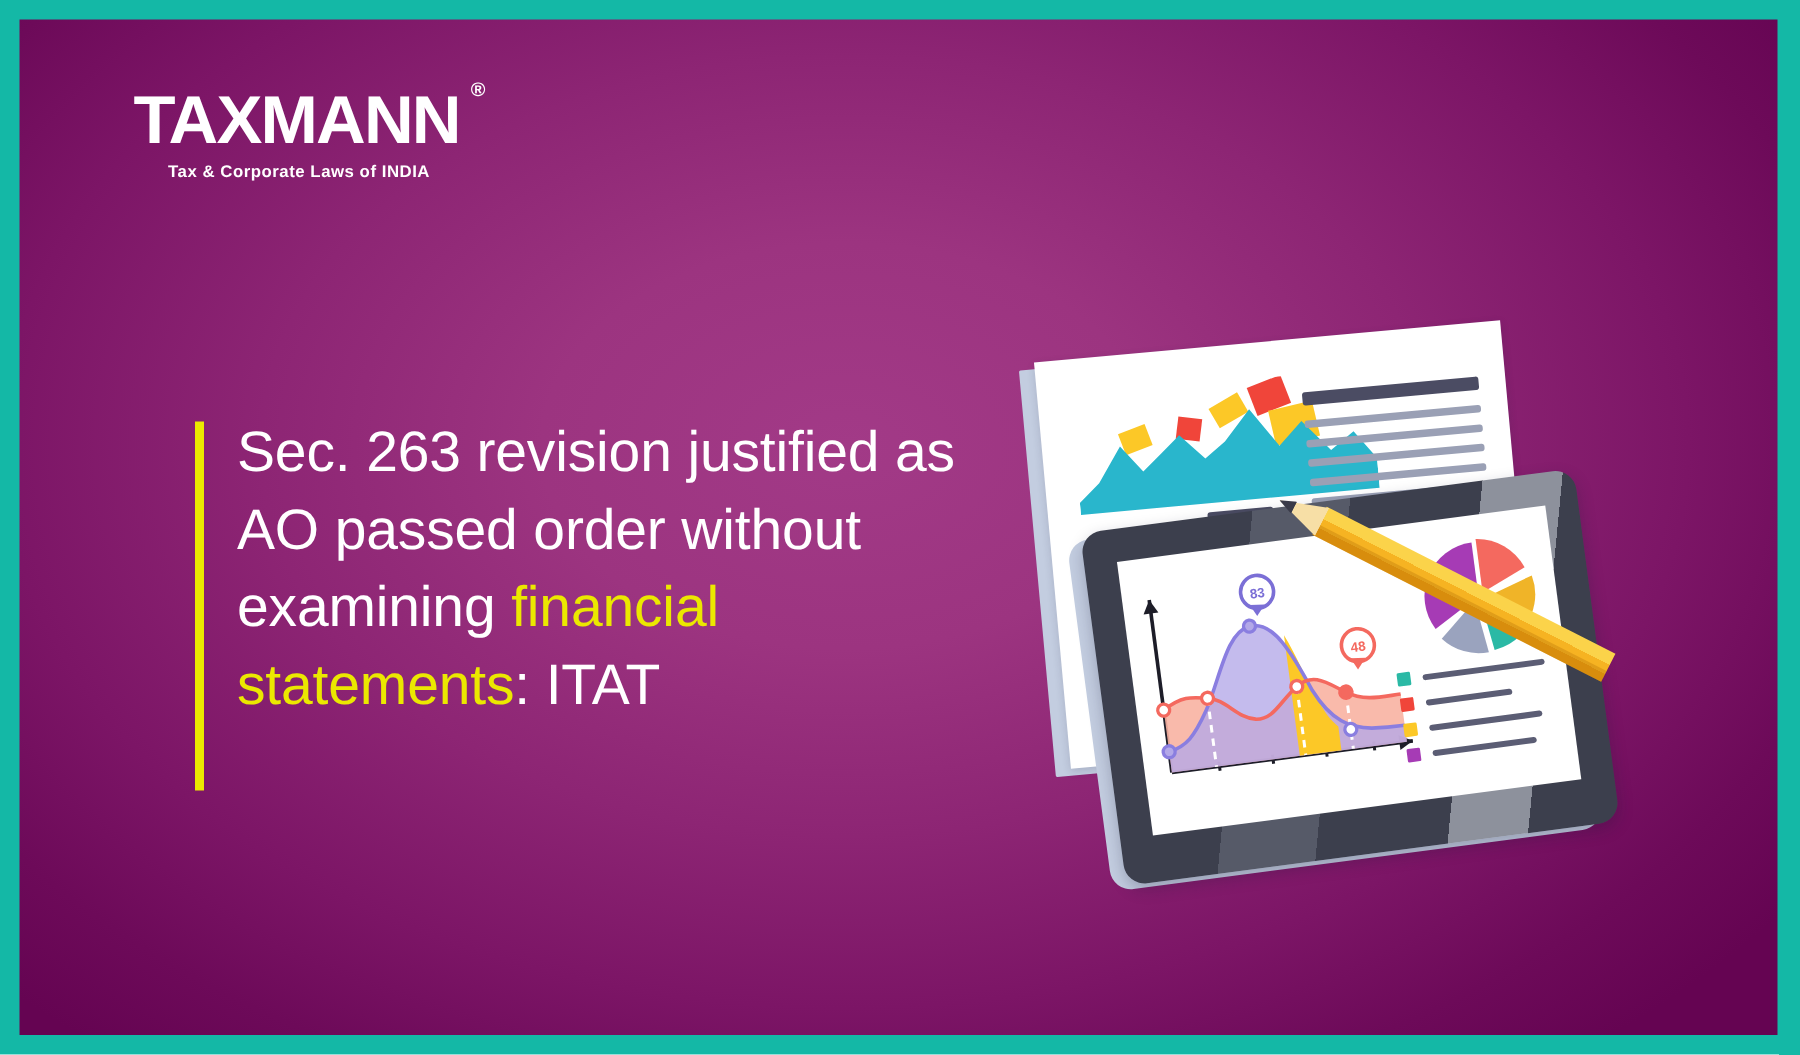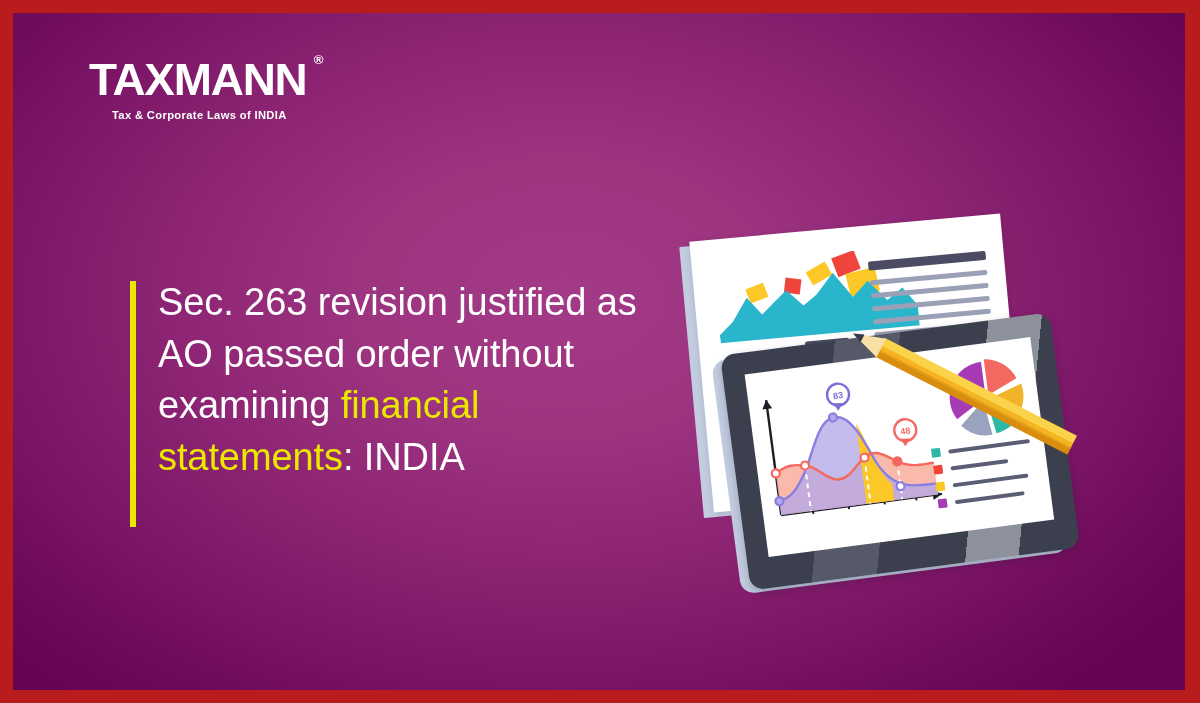--- a/index.html
+++ b/index.html
@@ -11,21 +11,21 @@
     width: 1200px;
     height: 703px;
     overflow: hidden;
     font-family: "Liberation Sans", sans-serif;
   }
 
   #canvas {
     position: relative;
     width: 1200px;
     height: 703px;
-    background: #b91c1c;
+    background: #14b8a6;
   }
 
   
   #card {
     position: absolute;
     left: 13px;
     top: 13px;
     width: 1172px;
     height: 677px;
     background:
@@ -248,21 +248,21 @@
       <div class="logo-word">
         <span>TAXMANN</span>
         <span class="logo-reg">®</span>
       </div>
       <div class="logo-tag">Tax &amp; Corporate Laws of INDIA</div>
     </div>
 
     <div id="headline-wrap">
       <div id="accent-bar"></div>
       <div id="headline">
-        <span>Sec. 263 revision justified as AO passed order without examining </span><span class="hl-yellow">financial statements</span><span>: INDIA</span>
+        <span>Sec. 263 revision justified as AO passed order without examining </span><span class="hl-yellow">financial statements</span><span>: ITAT</span>
       </div>
     </div>
 
     <div id="illustration">
 
       <div id="paper-shadow"></div>
       <div id="paper">
         <div id="paper-inner">
 
           <svg class="mnt-svg" width="200" height="88" viewBox="0 0 200 88">

